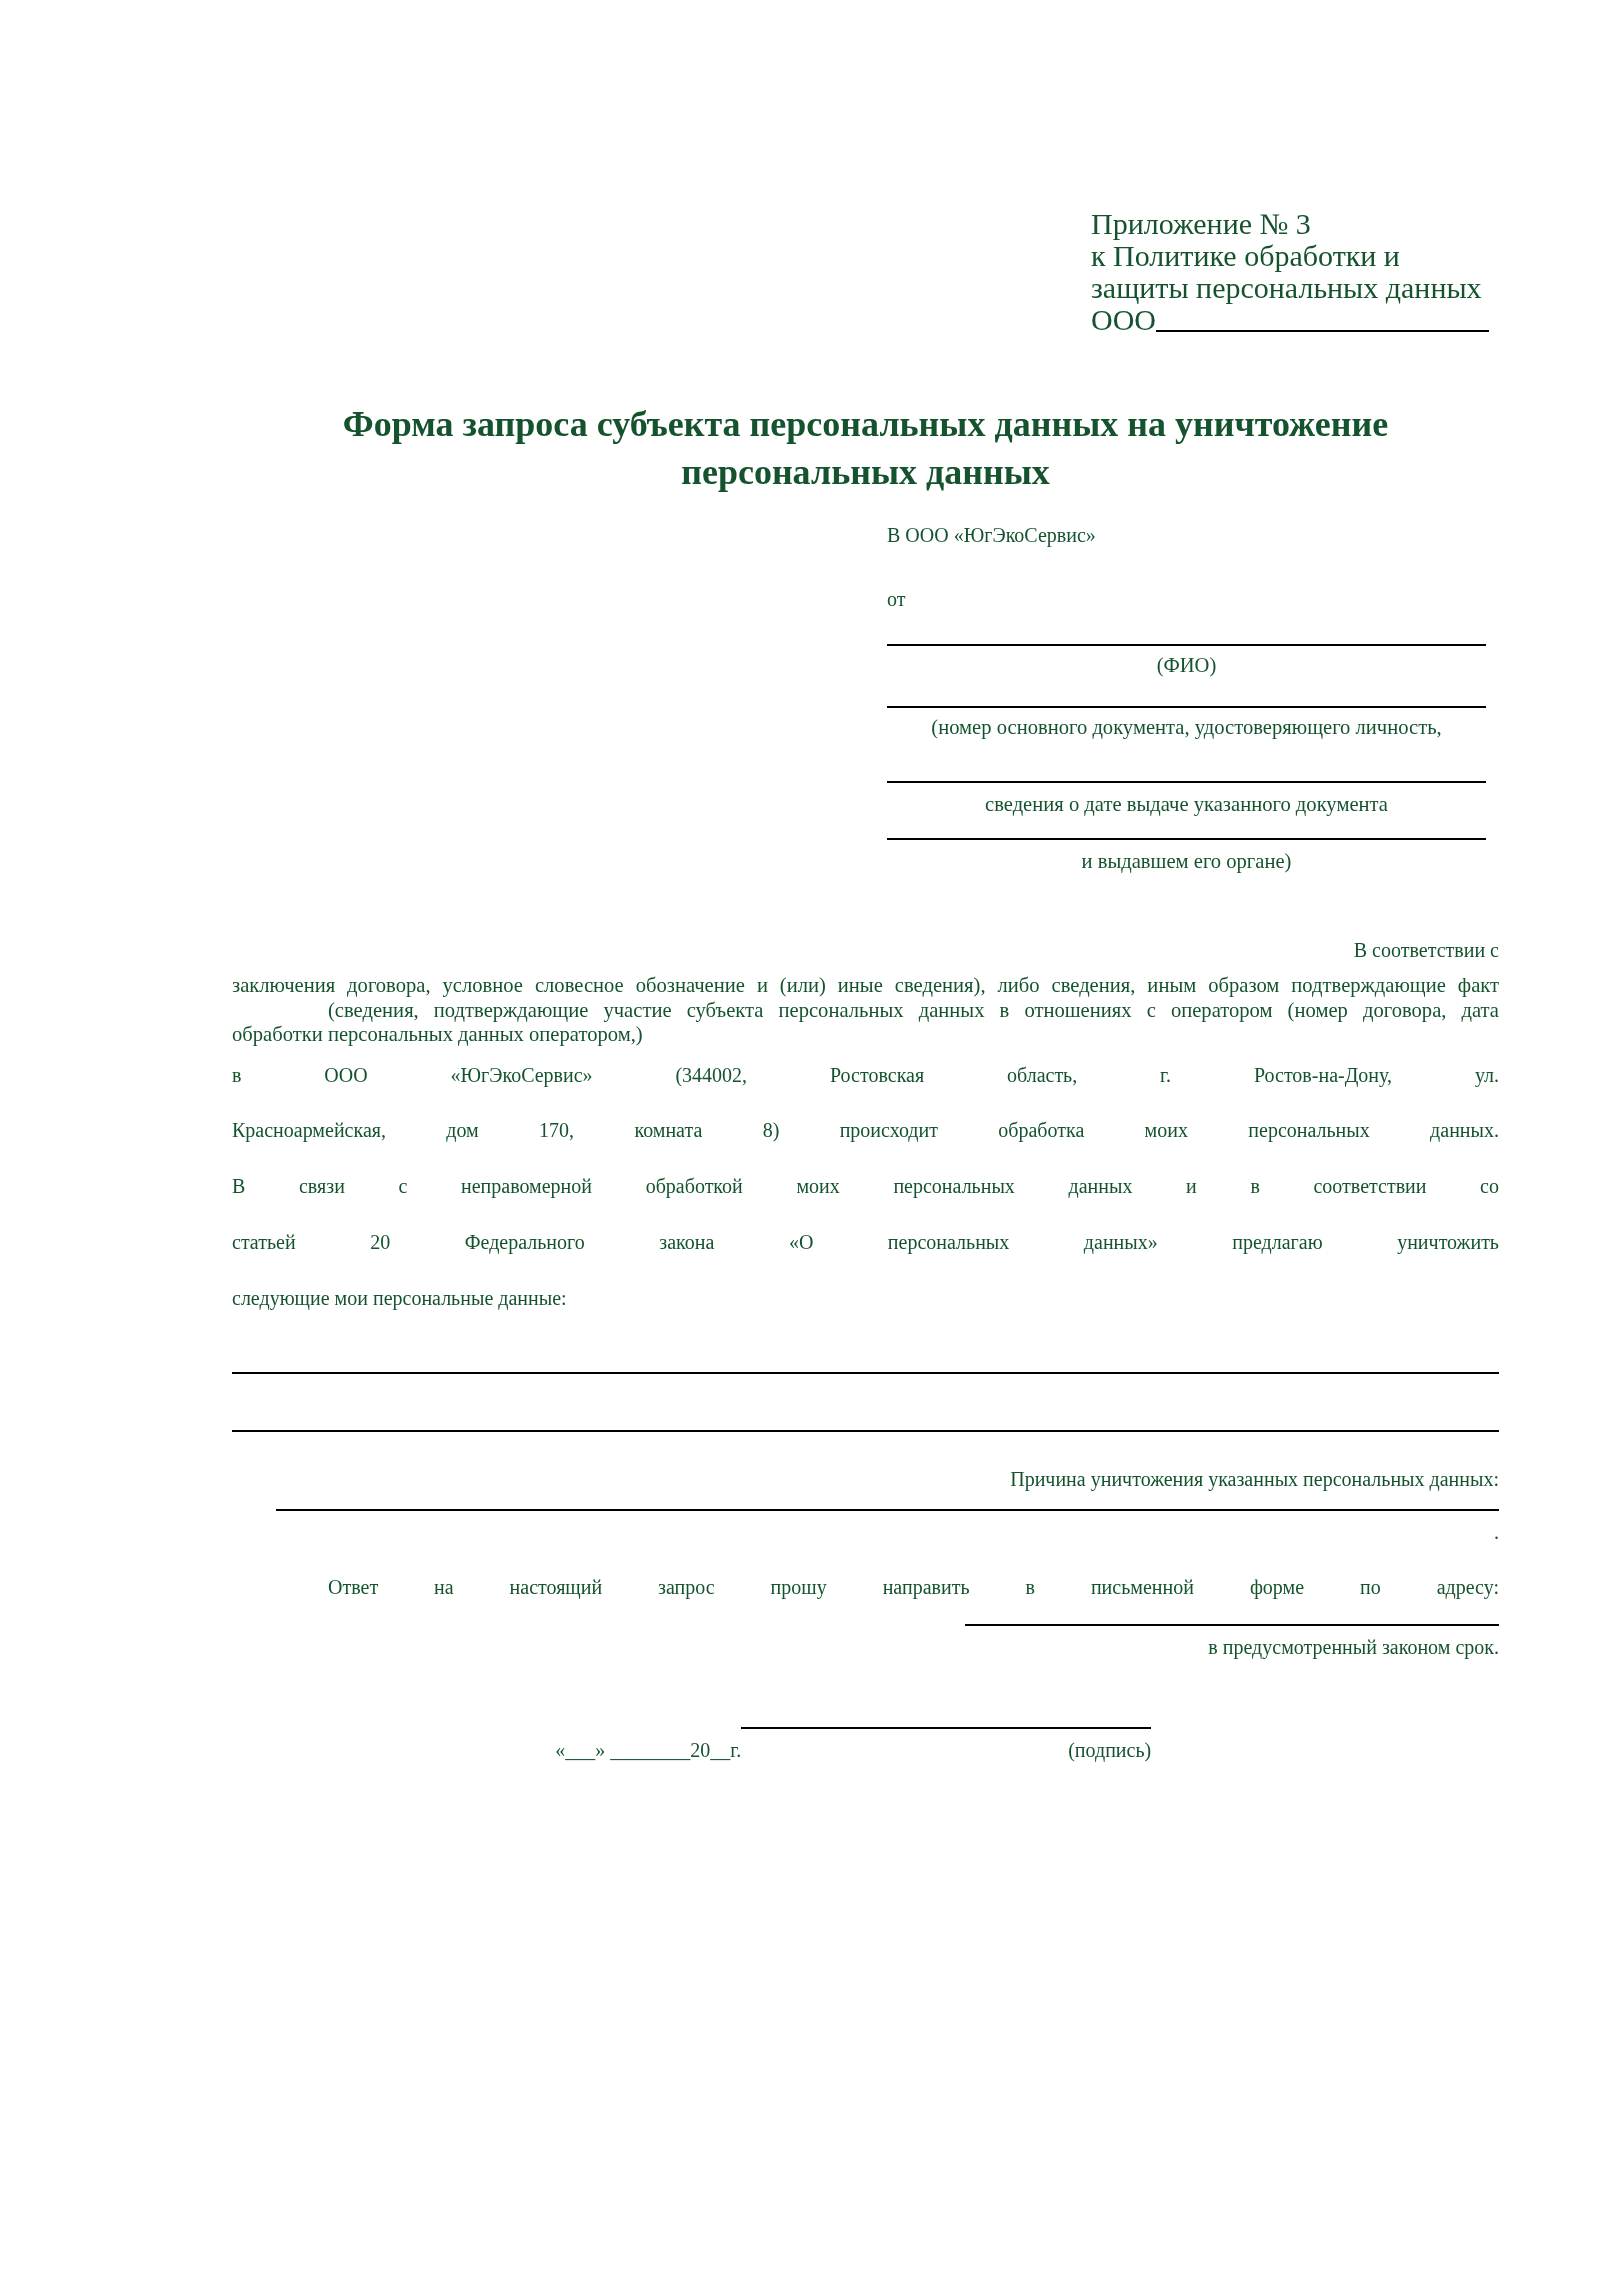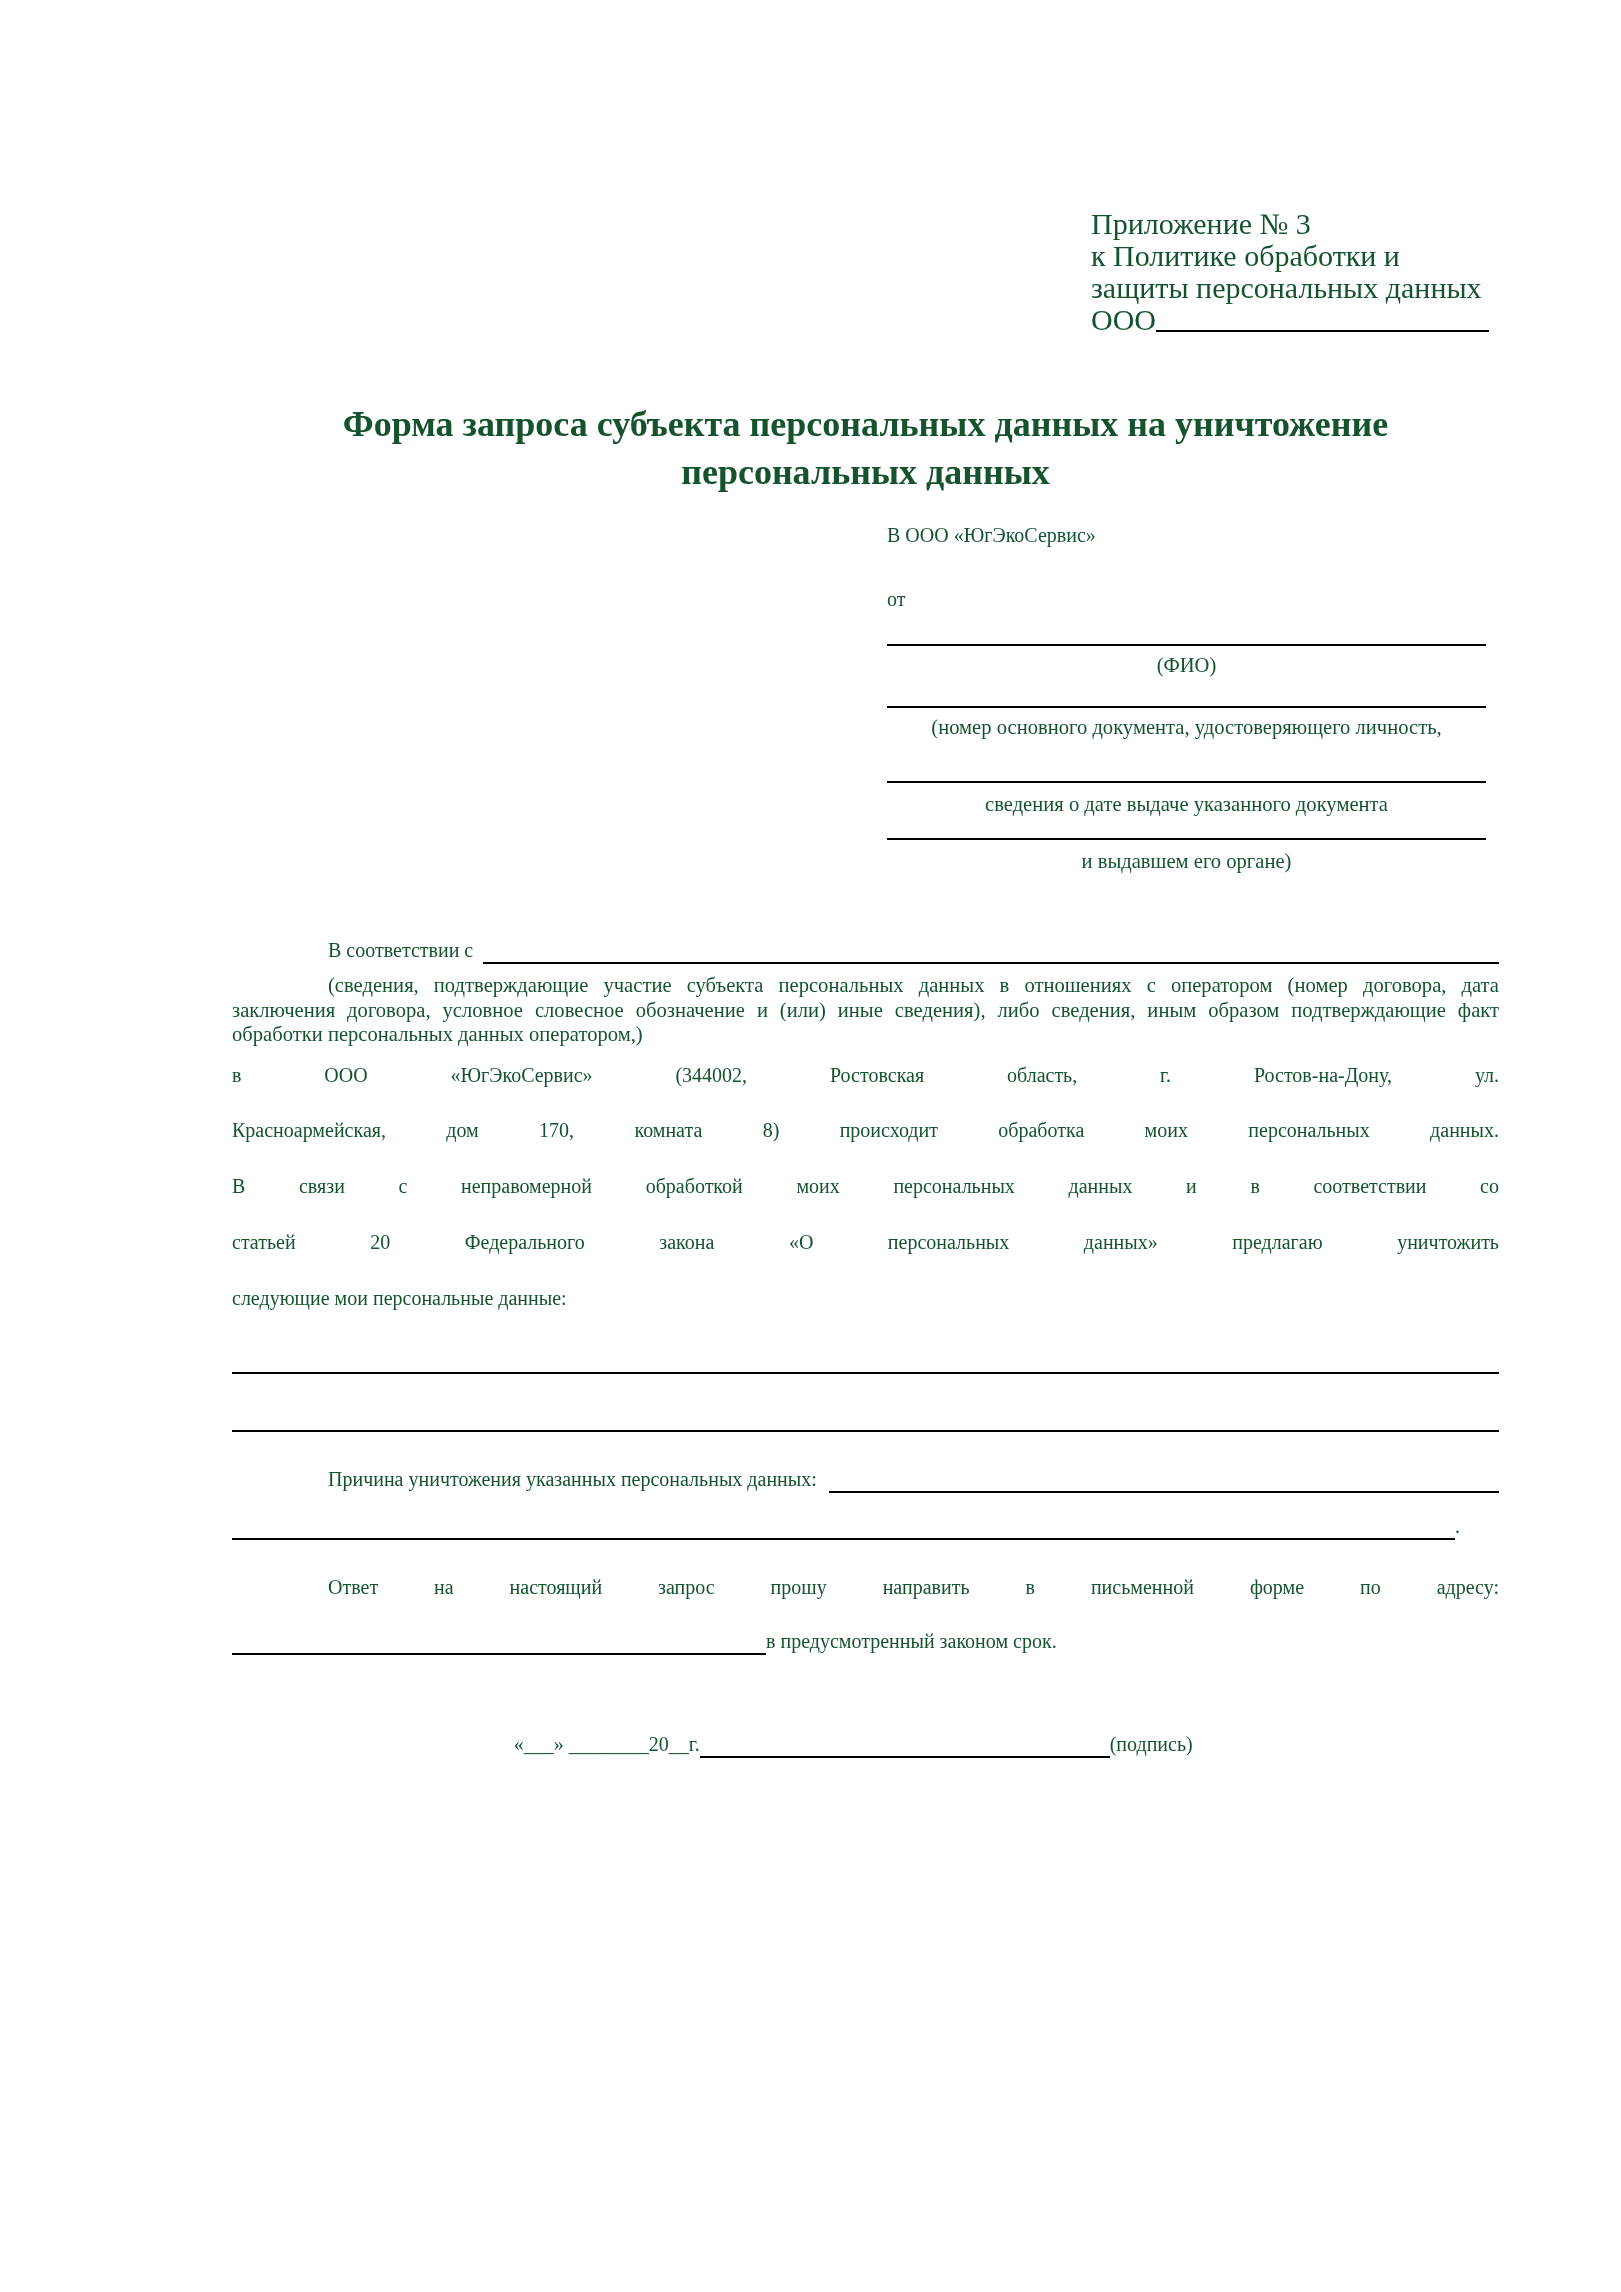--- a/index.html
+++ b/index.html
@@ -15,21 +15,21 @@
   .t{font-size:20px;line-height:35px;}
   .small{font-size:20.6px;line-height:24.5px;}
   .hdr{left:1091px;top:208px;width:398px;font-size:30px;line-height:32px;}
   .hdr-row{display:flex;align-items:flex-end;}
   .title{left:232px;top:400px;width:1267px;text-align:center;}
   .title-inner{display:inline-block;max-width:1201px;font-size:36px;line-height:48px;font-weight:bold;}
   .fill{flex:1;border-bottom:2.9px solid #000;margin-bottom:3.9px;height:0;}
   .fill-fixed{border-bottom:2.9px solid #000;margin-bottom:3.9px;height:0;}
   .uline{border-bottom:2.9px solid #000;height:0;}
   .cap{font-size:20.6px;line-height:23.5px;text-align:center;width:599px;}
-  .row{display:flex;align-items:flex-end;}
+  .row{display:flex;align-items:flex-end;flex-direction:column;}
   .just{text-align:justify;text-align-last:justify;}
   .para-line{left:232px;width:1267px;}
   .footer-row{display:flex;justify-content:center;align-items:flex-end;}
 </style>
 </head>
 <body>
 
 <div class="page">
 
   <div class="abs hdr">
@@ -60,22 +60,22 @@
 
   <div class="abs uline" style="left:887px;top:838px;width:599px;"></div>
   <div class="abs cap" style="left:887px;top:850px;">и выдавшем его органе)</div>
 
   <div class="abs row para-line t" style="top:933px;padding-left:96px;box-sizing:border-box;">
     <span>В соответствии с</span>
     <span class="fill" style="margin-left:9.8px;"></span>
   </div>
 
   <div class="abs para-line small" style="top:973px;">
+    <div class="just">заключения договора, условное словесное обозначение и (или) иные сведения), либо сведения, иным образом подтверждающие факт</div>
     <div class="just" style="padding-left:96px;">(сведения, подтверждающие участие субъекта персональных данных в отношениях с оператором (номер договора, дата</div>
-    <div class="just">заключения договора, условное словесное обозначение и (или) иные сведения), либо сведения, иным образом подтверждающие факт</div>
     <div>обработки персональных данных оператором,)</div>
   </div>
 
   <div class="abs para-line t just" style="top:1058px;">в ООО «ЮгЭкоСервис» (344002, Ростовская область, г. Ростов-на-Дону, ул.</div>
   <div class="abs para-line t just" style="top:1113px;">Красноармейская, дом 170, комната 8) происходит обработка моих персональных данных.</div>
   <div class="abs para-line t just" style="top:1169px;">В связи с неправомерной обработкой моих персональных данных и в соответствии со</div>
   <div class="abs para-line t just" style="top:1225px;">статьей 20 Федерального закона «О персональных данных» предлагаю уничтожить</div>
   <div class="abs para-line t" style="top:1281px;">следующие мои персональные данные:</div>
 
   <div class="abs uline" style="left:232px;top:1372px;width:1267px;"></div>

